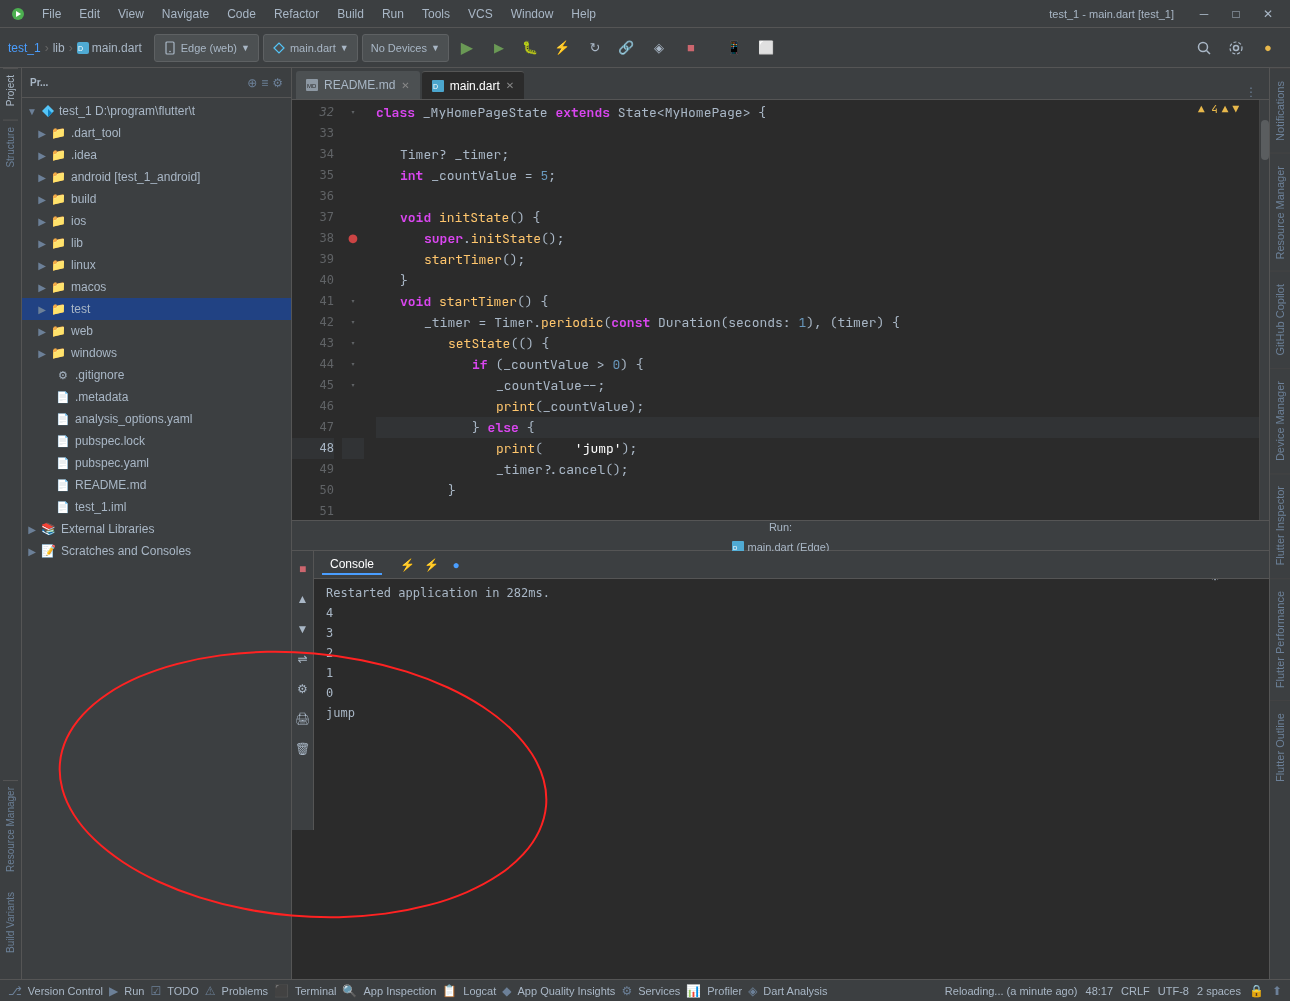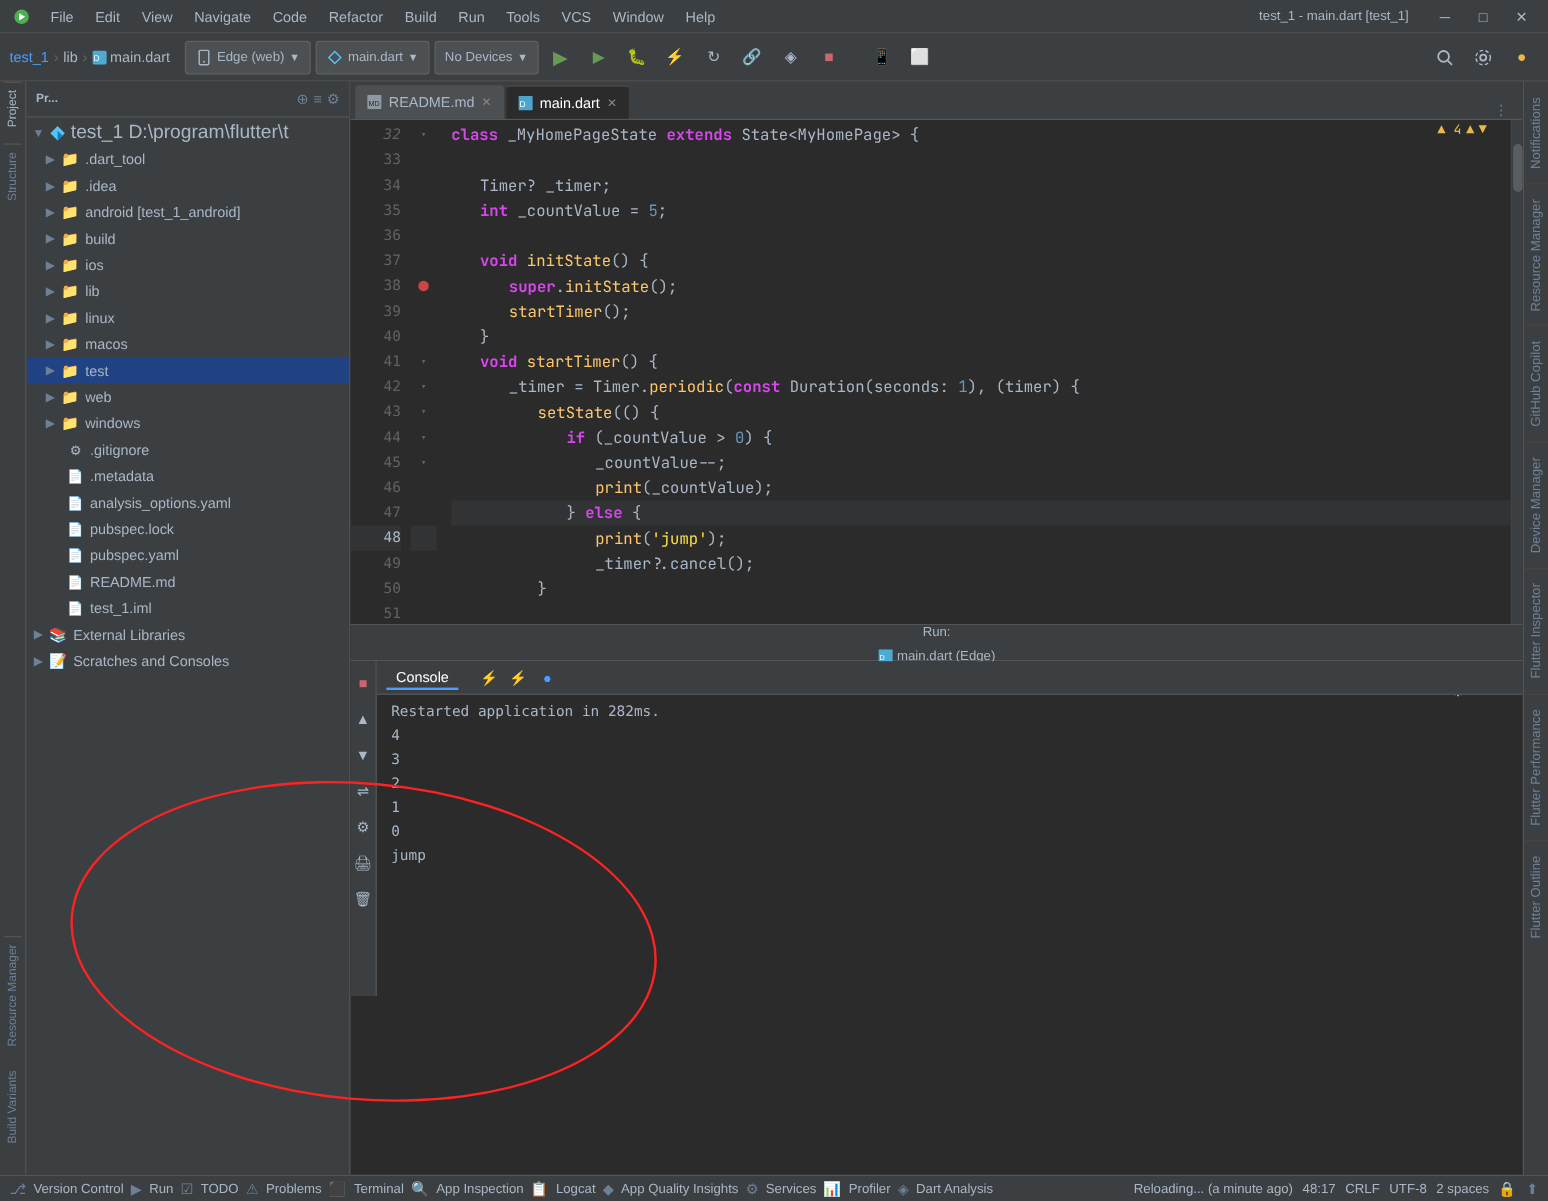--- a/index.html
+++ b/index.html
@@ -75,21 +75,21 @@
 
     
     .code-editor { flex: 1; display: flex; overflow: hidden; font-family: 'JetBrains Mono', 'Consolas', monospace; font-size: 13px; }
     .code-content { flex: 1; padding: 2px 0 2px 12px; overflow: auto; line-height: 21px; }
     .code-line { height: 21px; display: flex; align-items: center; white-space: pre; }
 
     
     .kw { color: #d946ef; font-weight: bold; }
     .cls { color: #a9b7c6; }
     .fn { color: #ffc66d; }
-    .str { color: #fde047; }
+    .str { color: #ffffff; margin-left: 32px; }
     .num { color: #6897bb; }
     .ann { color: #bbb529; }
     .plain { color: #a9b7c6; }
     .right-tab {
       writing-mode: vertical-lr; transform: rotate(180deg);
       padding: 12px 4px; font-size: 11px; color: #6c8098; cursor: pointer;
       border-bottom: 1px solid #444; white-space: nowrap;
     }
 
     
@@ -297,21 +297,21 @@
       </div>
 
       <div class="file-tree">
 
         <div class="tree-item" style="padding-left:2px;">
           <span class="tree-arrow">▼</span>
           <svg width="16" height="16" viewBox="0 0 16 16">
               <polygon points="8,2 14,8 8,14 2,8" fill="#54c5f8"></polygon>
               <polygon points="8,6 12,10 8,14" fill="#0d7fc1"></polygon>
             </svg>
-          <span style="margin-left:3px;color:#a9b7c6;font-size:16px;">test_1 D:\program\flutter\t</span>
+          <span style="margin-left:3px;color:#a9b7c6;font-size:12px;">test_1 D:\program\flutter\t</span>
         </div>
 
         <div class="tree-item tree-indent-1">
           <span class="tree-arrow">▶</span>
           <span class="tree-icon folder-icon">📁</span>
           <span>.dart_tool</span>
         </div>
 
         <div class="tree-item tree-indent-1">
           <span class="tree-arrow">▶</span>

